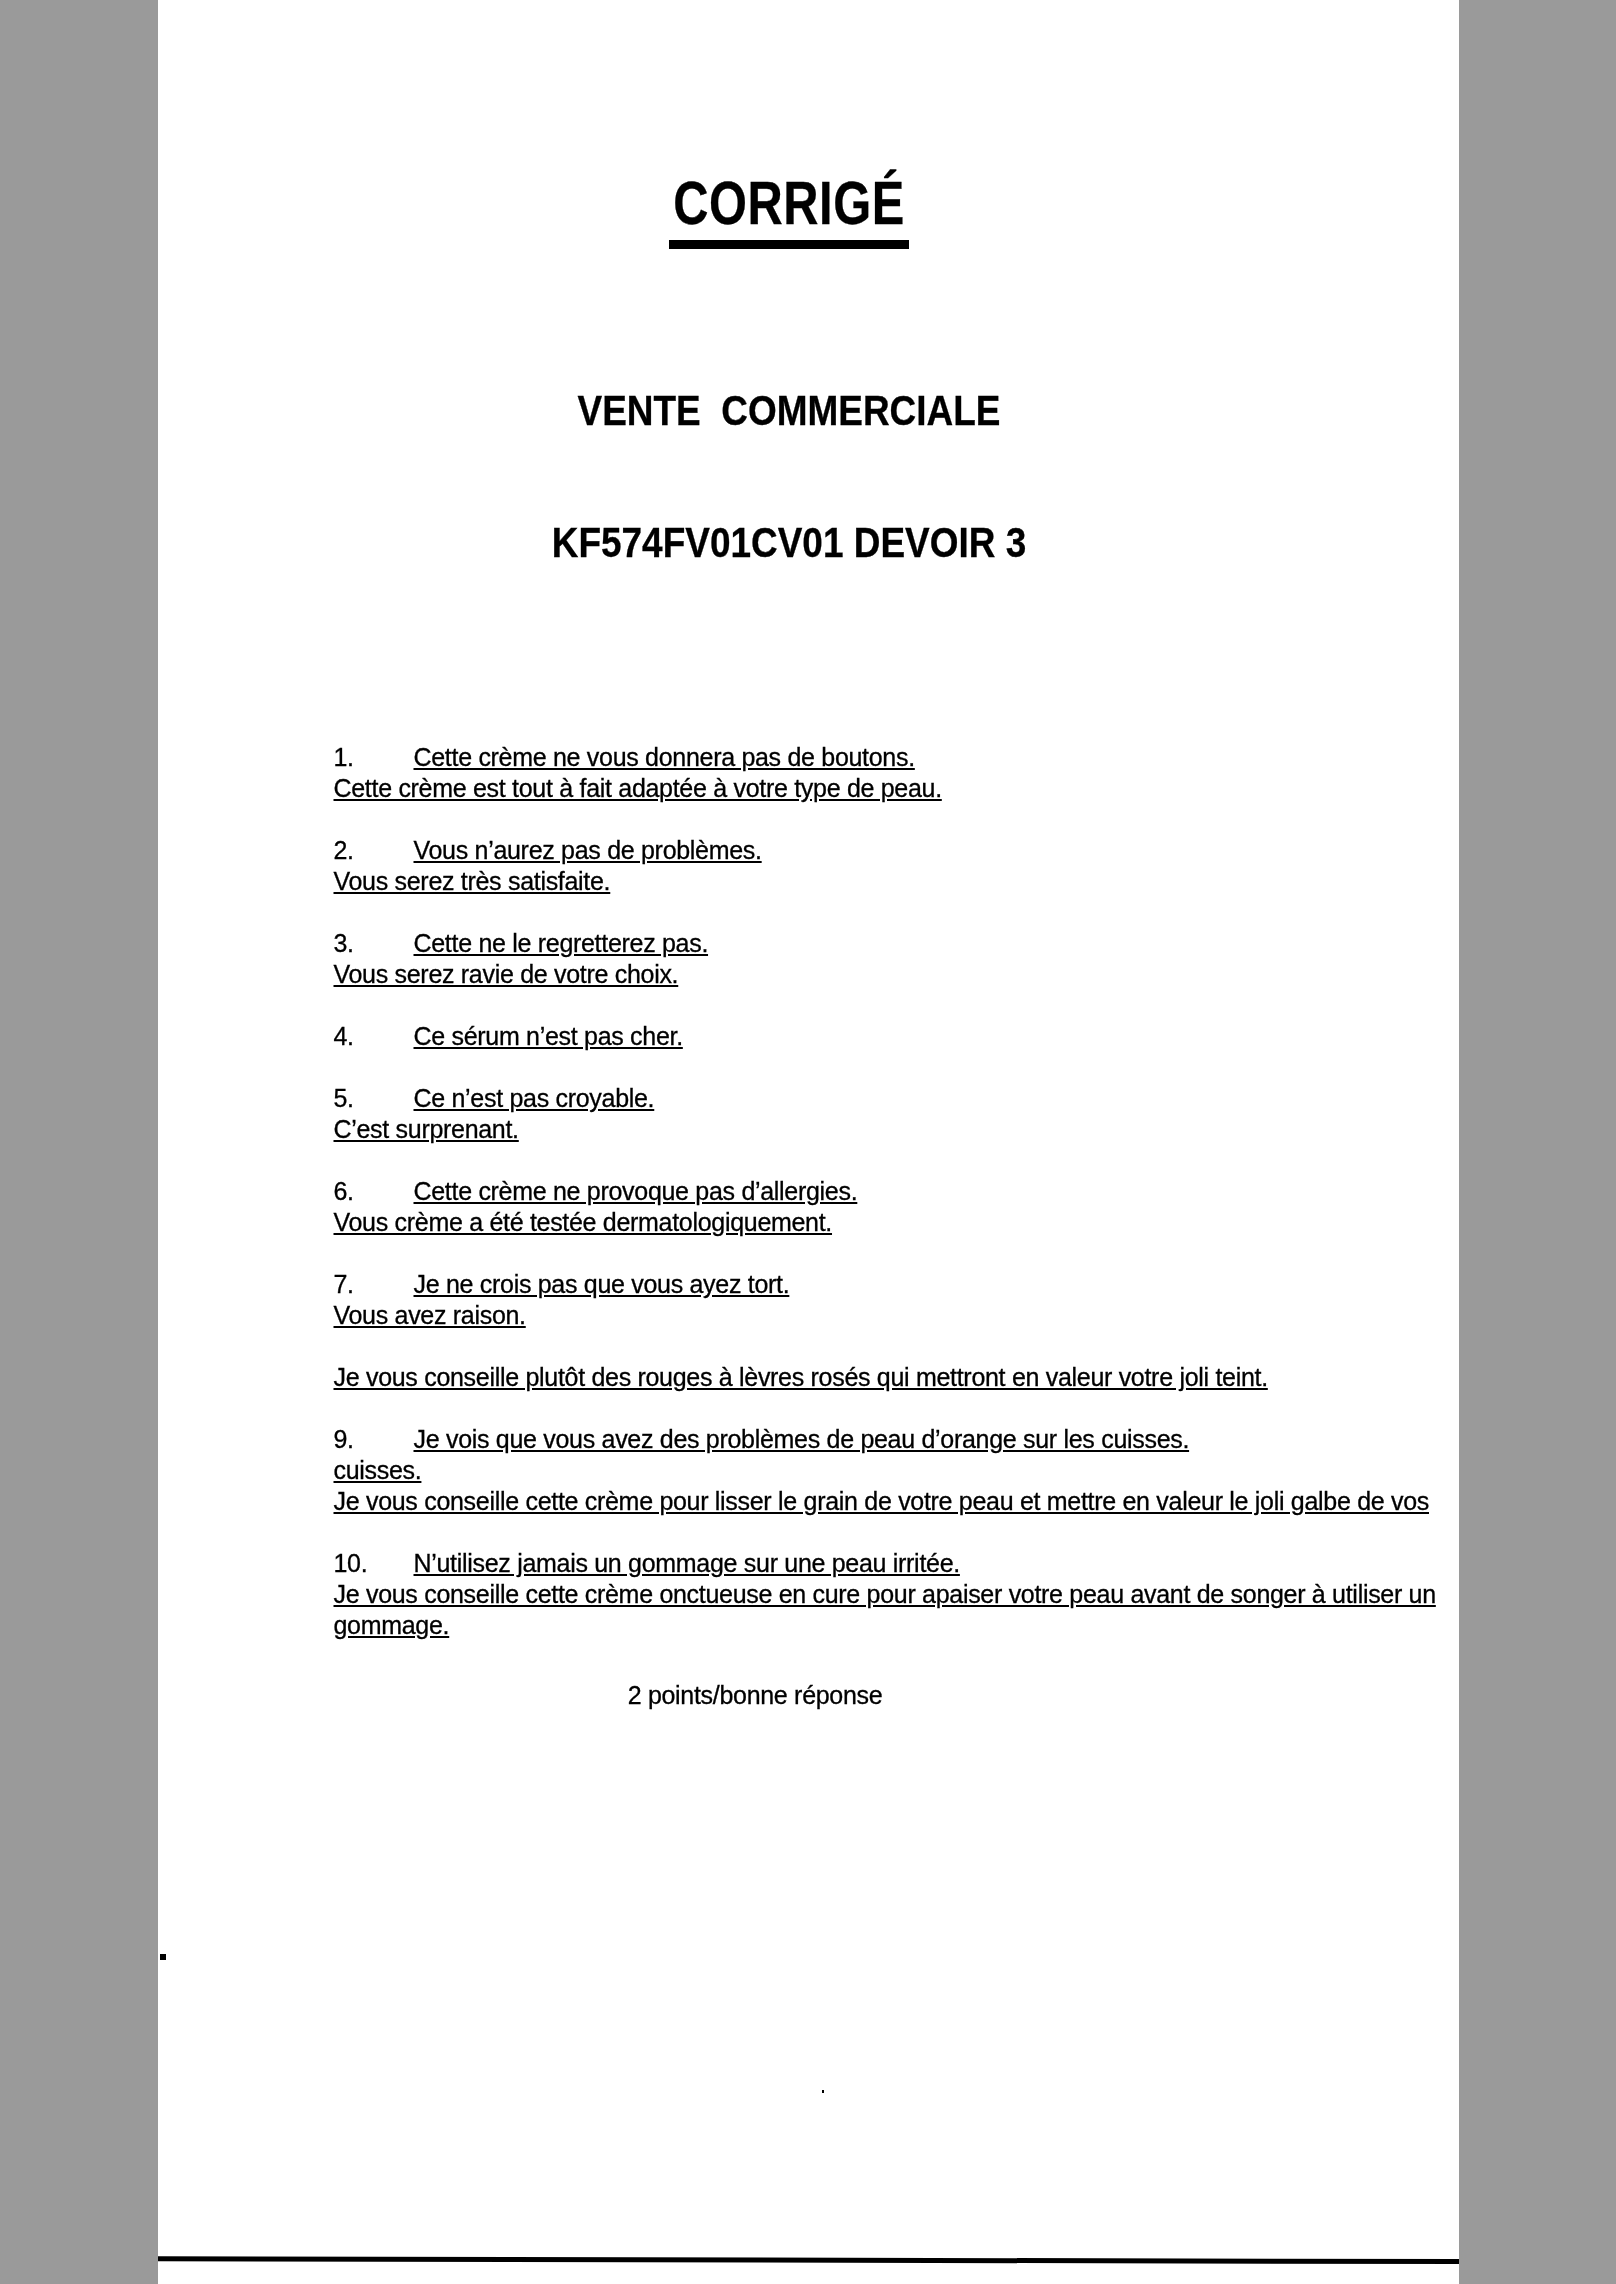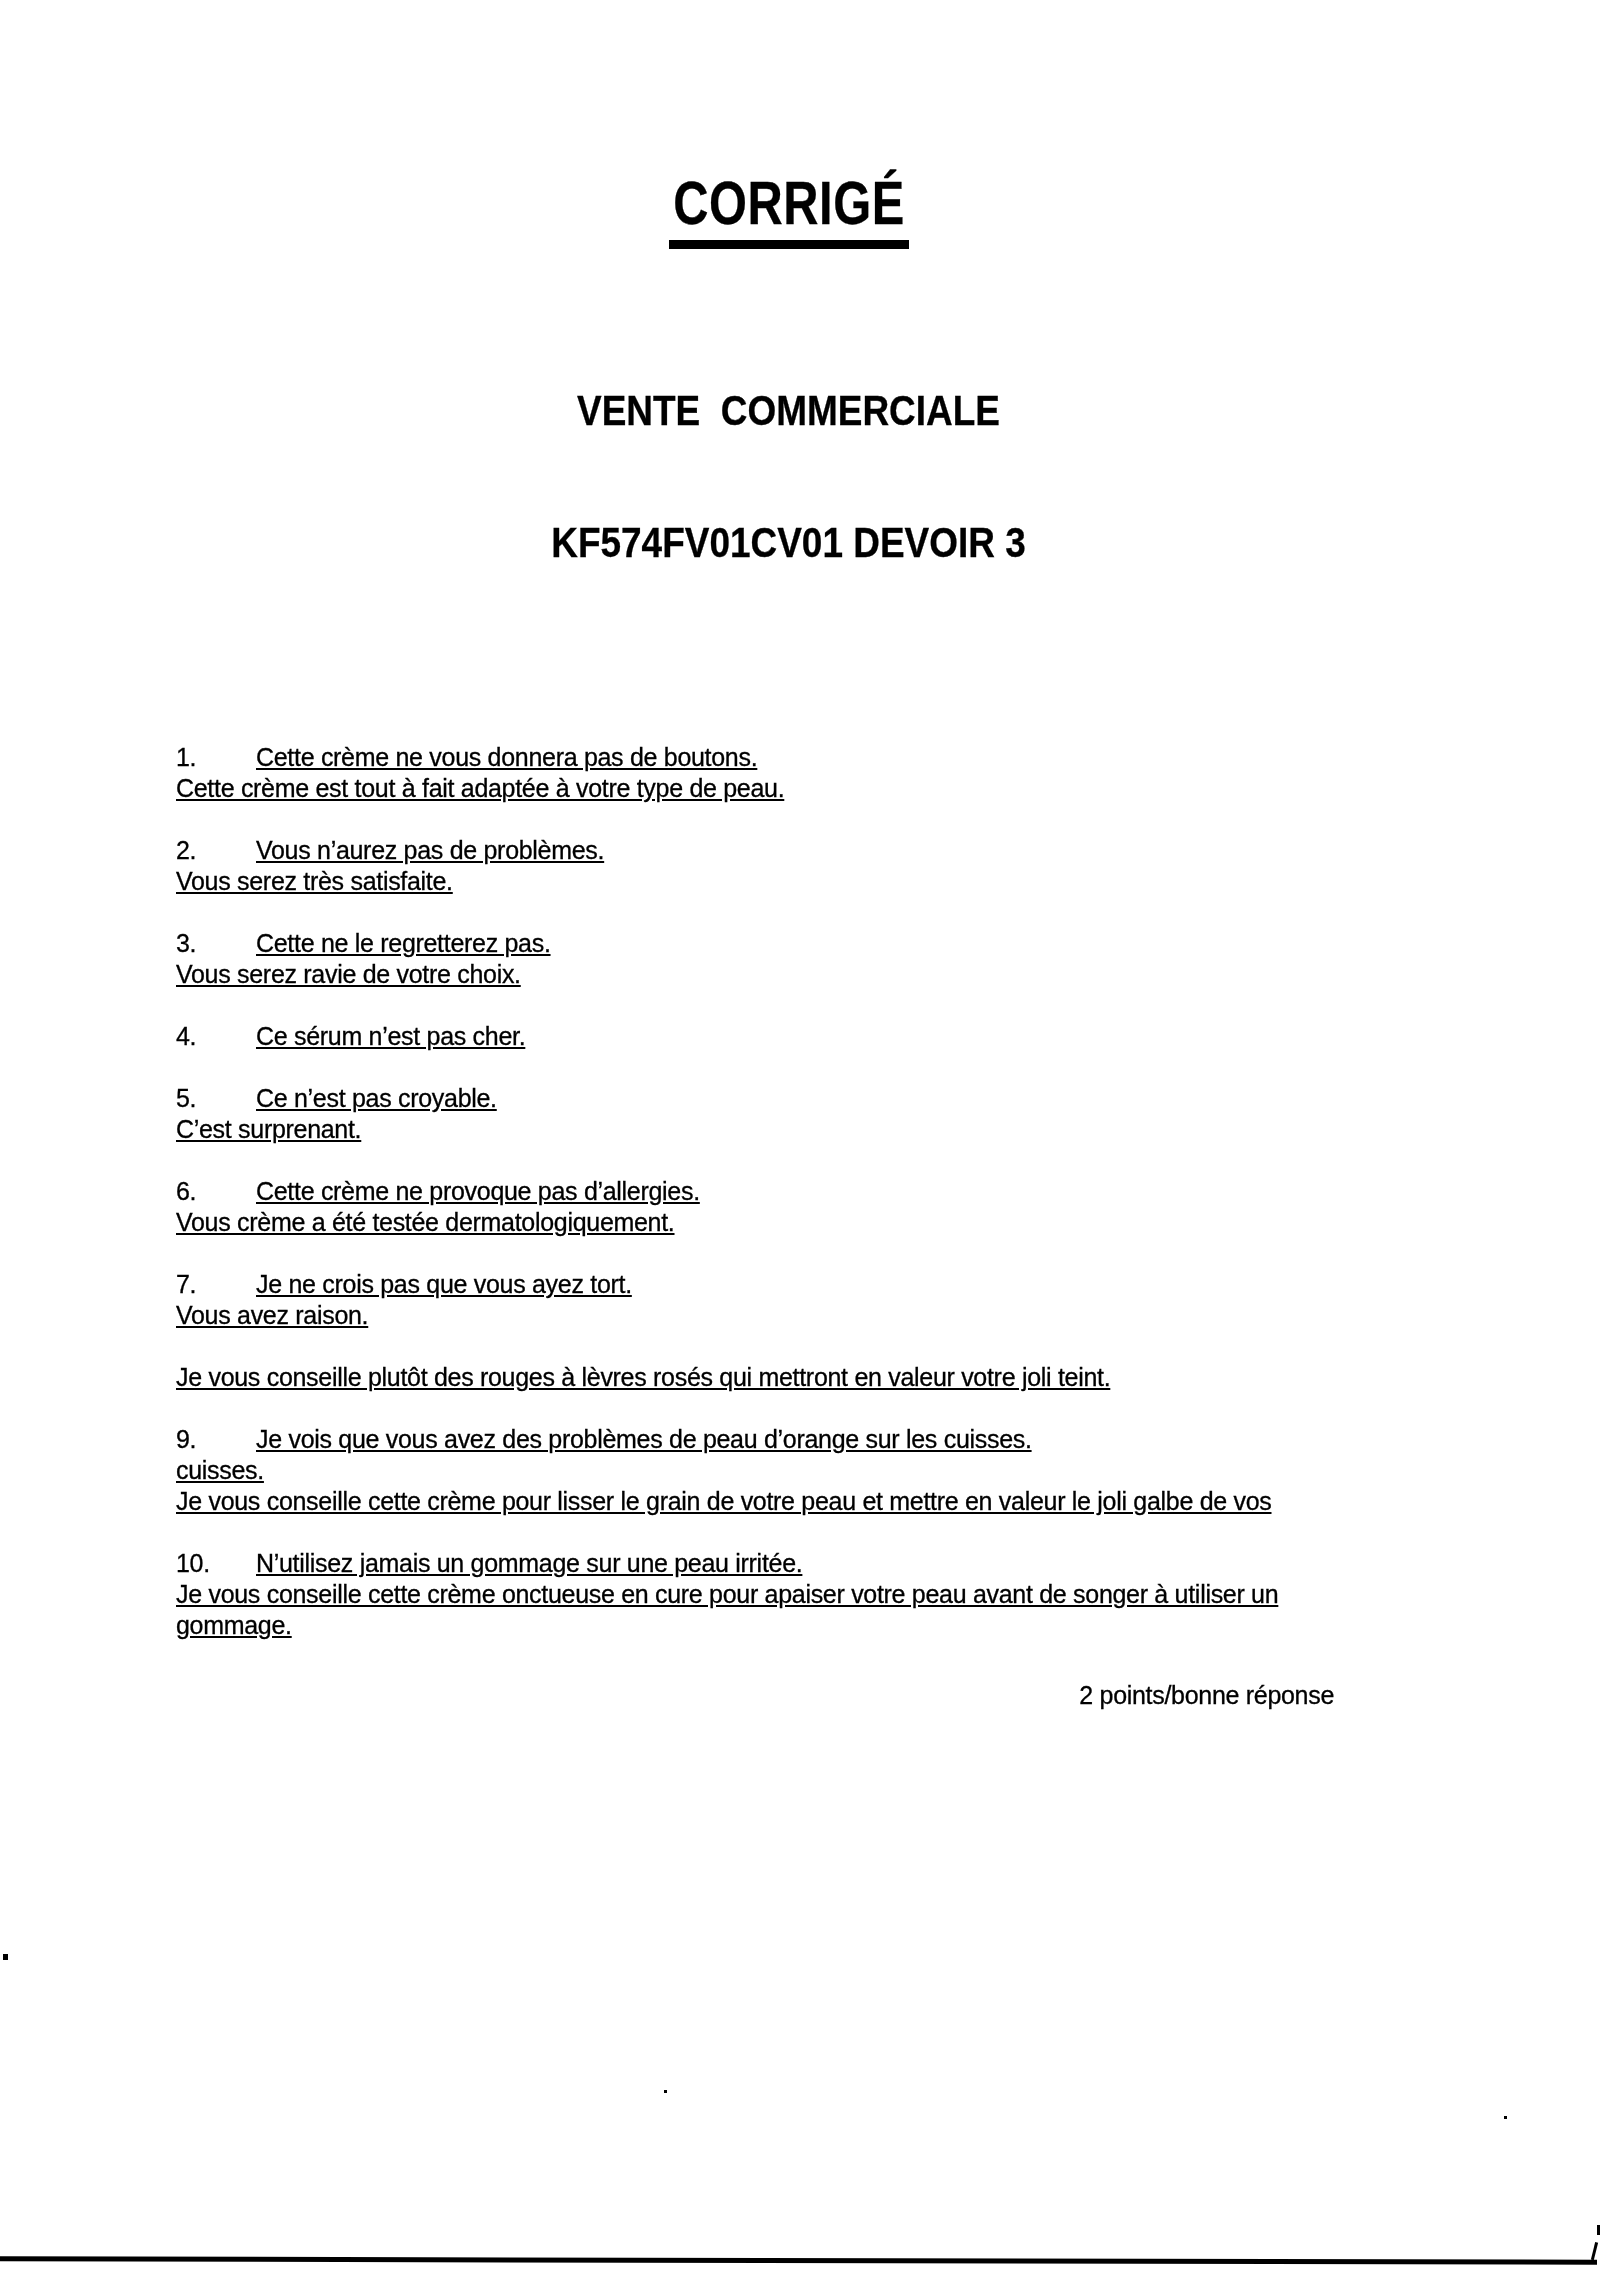--- a/index.html
+++ b/index.html
@@ -1,18 +1,18 @@
 <!DOCTYPE html>
 <html style="font-size:10.4px"><head>
 <meta charset="utf-8">
 <style>
   html, body { margin: 0; padding: 0; background: #9a9a9a; }
   .page {
     position: relative;
-    width: 1616px;
+    width: 1301px;
     height: 2284px;
     background: #ffffff;
     margin: 0 auto;
     font-family: "Liberation Sans", sans-serif;
     color: #000;
     overflow: hidden;
     -webkit-text-stroke: 0.3px #000;
   }
   .content { padding: 0 215px 0 176px; }
 
@@ -44,21 +44,21 @@
     margin: 0;
     font-size: 25px;
     line-height: 31px;
     letter-spacing: -0.3px;
     white-space: nowrap;
   }
   .num { display: inline-block; width: 80px; }
 
   .footer {
     margin: 39px 67px 0 0;
-    text-align: right;
+    text-align: center;
     font-size: 25px;
     line-height: 31px;
     letter-spacing: -0.3px;
     white-space: nowrap;
   }
 
   
   .artifact { position: absolute; background: #000; }
   .dot-left   { left: 2.6px;    top: 1954px; width: 5.9px;  height: 5.9px; }
   .speck-mid  { left: 664px; top: 2090px; width: 2.6px;  height: 2.6px; }

